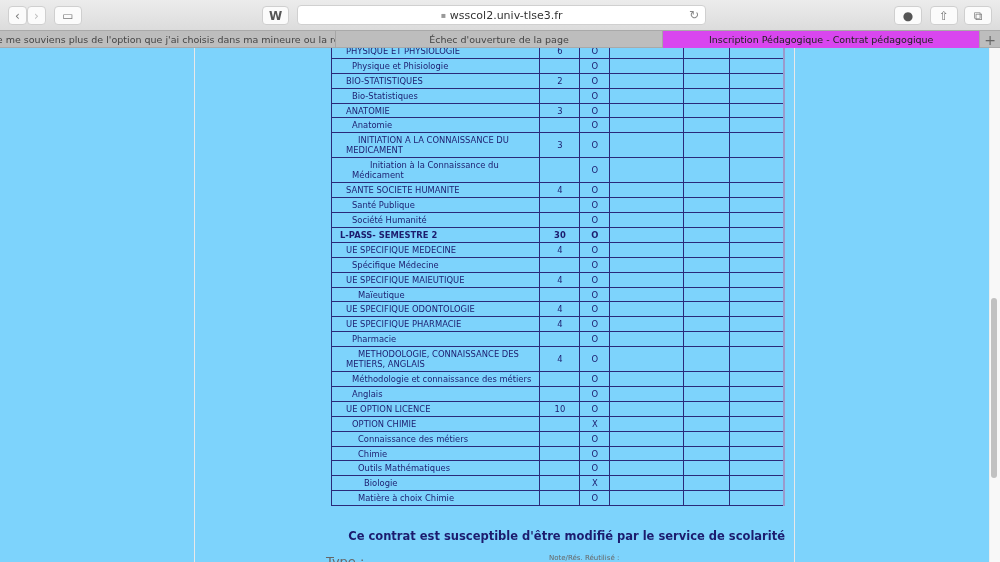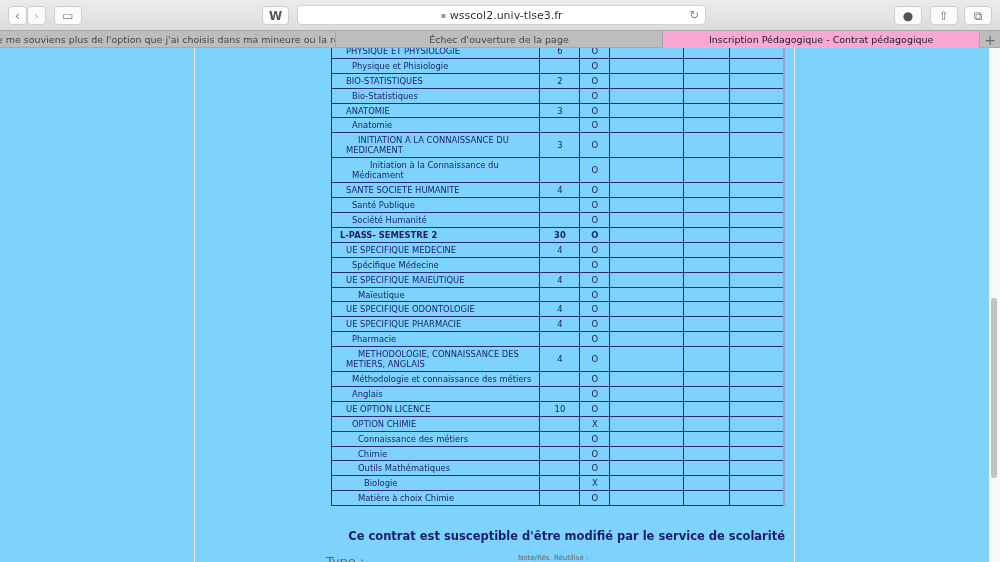--- a/index.html
+++ b/index.html
@@ -4,21 +4,21 @@
 <style>
   * { box-sizing: border-box; margin: 0; padding: 0; }
   html, body { width: 1000px; height: 562px; overflow: hidden; background: #fff; font-family: "DejaVu Sans", "Liberation Sans", sans-serif; }
   .toolbar { position: absolute; left: 0; top: 0; width: 1000px; height: 30px; background: linear-gradient(#ececec, #dcdcdc); }
   .tbtn { position: absolute; top: 6px; height: 19px; background: #fbfbfb; border: 1px solid #cfcfcf; border-radius: 4px; display: flex; align-items: center; justify-content: center; color: #777; font-size: 12px; }
   .urlbar { position: absolute; left: 297px; top: 5px; width: 409px; height: 20px; background: #fff; border: 1px solid #d0d0d0; border-radius: 4px; font-size: 11px; color: #333; display: flex; align-items: center; justify-content: center; }
   .urlbar .lock { color: #999; font-size: 8px; margin-right: 4px; }
   .reload { position: absolute; right: 6px; top: 2px; font-size: 12px; color: #888; }
   .tabbar { position: absolute; left: 0; top: 30px; width: 1000px; height: 18px; background: #bdbdbd; border-top: 1px solid #a9a9a9; border-bottom: 1px solid #a9a9a9; display: flex; }
   .tab { height: 17px; font-size: 9.5px; color: #444; display: flex; align-items: center; justify-content: center; border-right: 1px solid #a6a6a6; white-space: nowrap; overflow: hidden; }
-  .tab.active { background: #f9a8d4; color: #222; }
+  .tab.active { background: #d946ef; color: #222; }
   .tab.plus { width: 20px; font-size: 14px; color: #666; border-right: none; }
   .page { position: absolute; left: 0; top: 48px; width: 1000px; height: 514px; overflow: hidden; background: #7dd3fc; }
   .frame-left { position: absolute; left: 194px; top: 0; width: 1px; height: 514px; background: #e8e8e8; }
   .frame-right { position: absolute; left: 794px; top: 0; width: 1px; height: 514px; background: #e8e8e8; }
   .scroll-track { position: absolute; left: 989px; top: 0; width: 11px; height: 514px; background: #f8f8f8; border-left: 1px solid #eee; }
   .scroll-thumb { position: absolute; left: 991px; top: 250px; width: 6px; height: 180px; background: #c1c1c1; border-radius: 3px; }
   table.contract { position: absolute; left: 331px; top: -5px; border-collapse: collapse; width: 454px; font-family: "DejaVu Sans", sans-serif; font-size: 8.4px; color: #1c1c6e; }
   table.contract td { border: 1px solid #2a2a7a; height: 14.9px; padding: 0 2px; vertical-align: middle; }
   table.contract td:last-child { border-right: 2px solid #9a9acb; }
   td.c1 { width: 209px; }
@@ -30,21 +30,21 @@
   .lvl1 { padding-left: 14px !important; }
   .lvl2 { padding-left: 20px !important; margin-top: 20px; }
   .lvl3 { padding-left: 26px !important; }
   .lvl4 { padding-left: 32px !important; }
   .lvl0 { padding-left: 8px !important; font-weight: bold; }
   .bold { font-weight: bold; }
   .tall { height: 25px !important; }
   .wrap { text-indent: 14px; line-height: 10px; }
   .footer-title { position: absolute; left: 331px; top: 481px; width: 454px; text-align: right; font-size: 11.5px; font-weight: bold; color: #1c1c6e; }
   .footer-type { position: absolute; left: 326px; top: 506px; font-size: 13px; color: #666; }
-  .footer-note { position: absolute; left: 518px; top: 506px; font-size: 7px; color: #666; }
+  .footer-note { position: absolute; left: 549px; top: 506px; font-size: 7px; color: #666; }
 </style>
 </head>
 <body>
 
 <div class="toolbar">
   <div class="tbtn" style="left:8px;width:19px;">
       <span>‹</span>
     </div>
   <div class="tbtn" style="left:27px;width:19px;color:#bbb;">
       <span>›</span>

